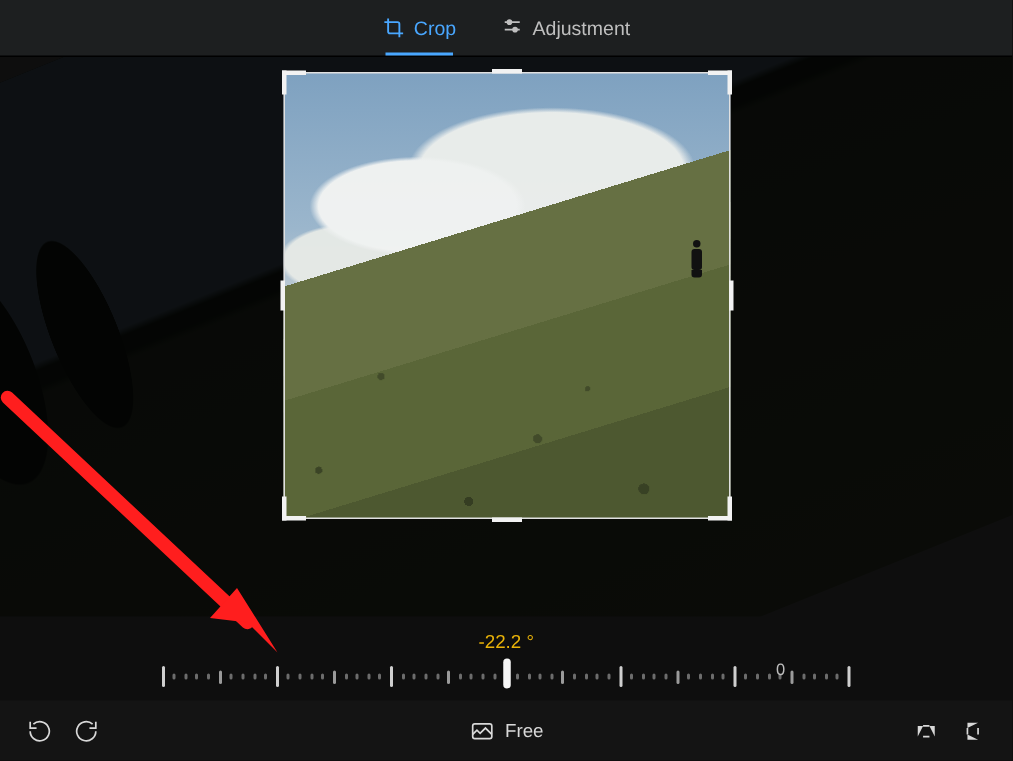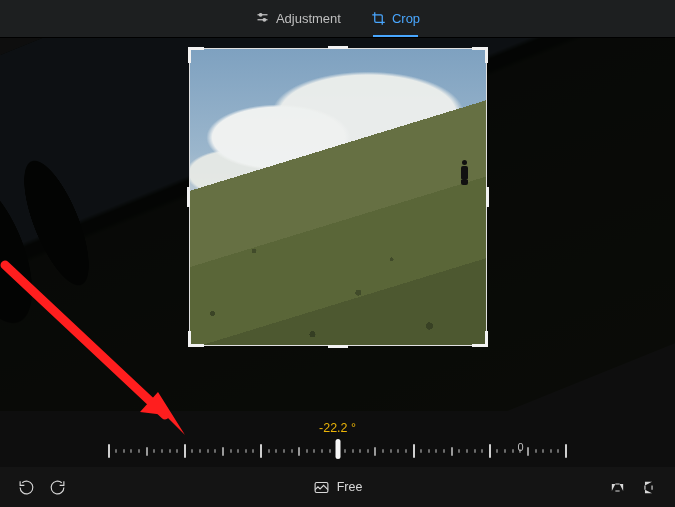--- a/index.html
+++ b/index.html
@@ -90,35 +90,35 @@
   
   .bottombar{position:absolute;left:0;right:0;bottom:0;height:40px;background:#141414;display:flex;align-items:center;justify-content:space-between;padding:0 18px;font-size:12.5px;color:#d8d8d8;z-index:20}
   .bb-group{display:flex;align-items:flex-start;gap:14px}
   .ib{display:inline-flex;align-items:center;gap:7px;cursor:pointer;color:#d8d8d8}
   .ib svg{width:17px;height:17px;stroke:#d8d8d8;fill:none;stroke-width:1.6}
 </style>
 </head>
 <body>
 
 <div class="tabbar">
+  <div class="tab active">
+    <svg viewBox="0 0 24 24" fill="none" stroke="currentColor" stroke-width="2">
+        <path d="M6 2v14a2 2 0 0 0 2 2h14"></path>
+        <path d="M18 22V8a2 2 0 0 0-2-2H2"></path>
+      </svg>
+    <span>Crop</span>
+  </div>
   <div class="tab">
     <svg viewBox="0 0 24 24" fill="none" stroke="currentColor" stroke-width="2">
         <line x1="4" y1="6" x2="20" y2="6"></line>
         <circle cx="9" cy="6" r="2" fill="currentColor"></circle>
         <line x1="4" y1="14" x2="20" y2="14"></line>
         <circle cx="15" cy="14" r="2" fill="currentColor"></circle>
       </svg>
     <span>Adjustment</span>
-  </div>
-  <div class="tab active">
-    <svg viewBox="0 0 24 24" fill="none" stroke="currentColor" stroke-width="2">
-        <path d="M6 2v14a2 2 0 0 0 2 2h14"></path>
-        <path d="M18 22V8a2 2 0 0 0-2-2H2"></path>
-      </svg>
-    <span>Crop</span>
   </div>
 </div>
 
 <div class="canvas">
   <div class="bgphoto"></div>
 
   <div class="cropwrap">
     <div class="photo">
       <div class="photo-sky"></div>
       <div class="photo-clouds"></div>

